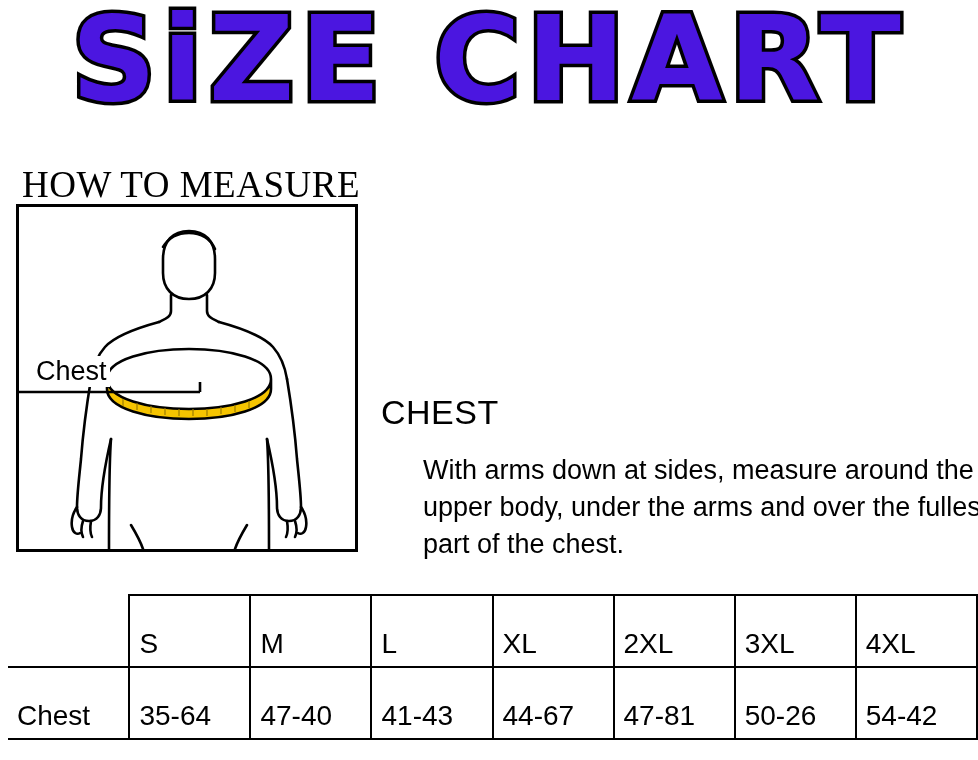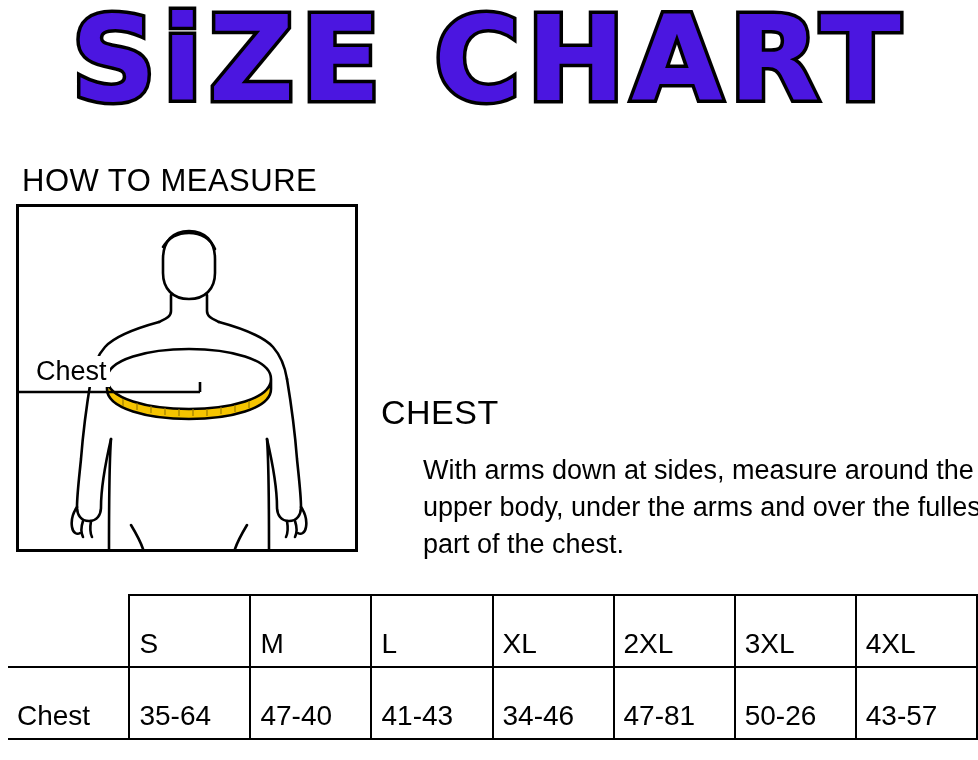--- a/index.html
+++ b/index.html
@@ -32,24 +32,24 @@
     -webkit-text-stroke: 7px #000000;
     paint-order: stroke fill;
     white-space: nowrap;
   }
 
   
   .how-to {
     position: absolute;
     left: 22px;
     top: 163px;
-    font-size: 31px;
+    font-size: 37px;
     font-weight: normal;
     letter-spacing: 0.5px;
-    font-family: Liberation Sans, sans-serif;
+    font-family: Liberation Serif, serif;
   }
 
   
   .figure-box {
     position: absolute;
     left: 16px;
     top: 204px;
     width: 342px;
     height: 348px;
     border: 3px solid #000000;
@@ -194,19 +194,19 @@
     <td class="sizecol">XL</td>
     <td class="sizecol">2XL</td>
     <td class="sizecol">3XL</td>
     <td class="sizecol">4XL</td>
   </tr>
   <tr>
     <td class="rowhead">Chest</td>
     <td class="sizecol">35-64</td>
     <td class="sizecol">47-40</td>
     <td class="sizecol">41-43</td>
-    <td class="sizecol">34-46</td>
+    <td class="sizecol">44-67</td>
     <td class="sizecol">47-81</td>
     <td class="sizecol">50-26</td>
-    <td class="sizecol">43-57</td>
+    <td class="sizecol">54-42</td>
   </tr>
 </tbody>
   </table>
 
 </body></html>

